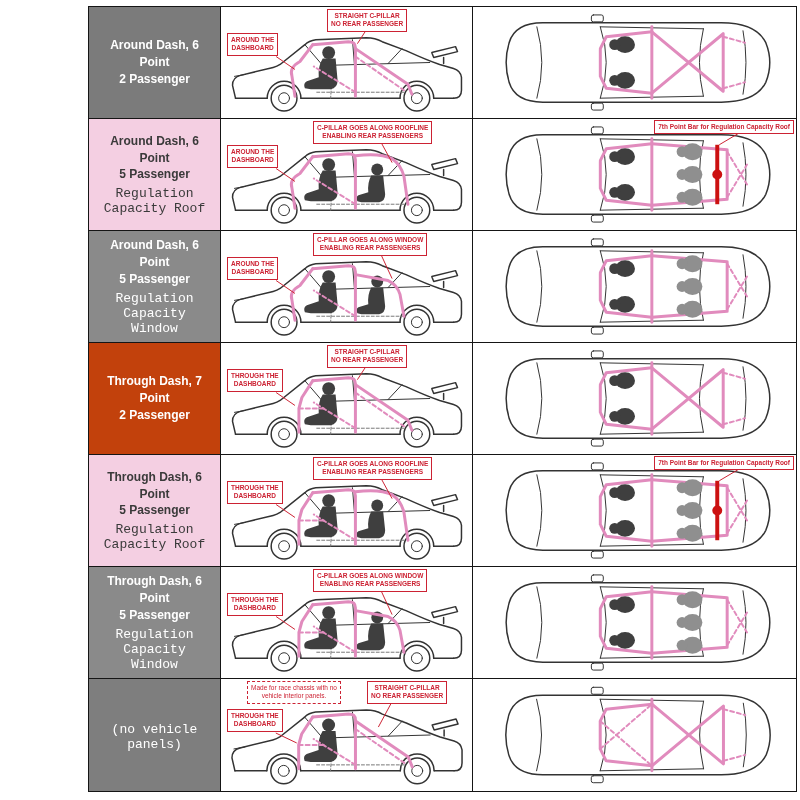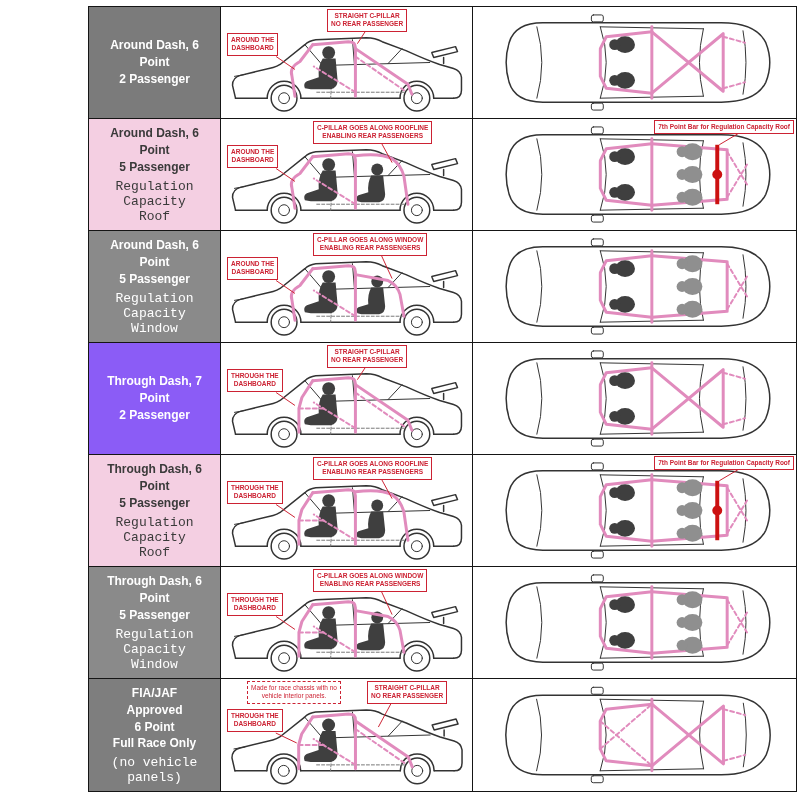--- a/index.html
+++ b/index.html
@@ -5,21 +5,21 @@
   * { margin:0; padding:0; box-sizing:border-box; }
   html,body { width:800px; height:800px; background:#fff; font-family:"Liberation Sans", sans-serif; overflow:hidden; }
 
   .chart { position:relative; margin:6px 3px 6px 88px; width:709px; height:786px;
            border:1.5px solid #151515; display:grid; grid-template-rows:repeat(7,1fr); }
   .row { display:grid; grid-template-columns:132px 252px 1fr; border-bottom:1.5px solid #151515; min-height:0; }
   .row:last-child { border-bottom:none; }
   .cell { position:relative; border-right:1.5px solid #151515; min-height:0; overflow:hidden; background:#fff; }
   .cell:last-child { border-right:none; }
 
-  .label { display:flex; flex-direction:column; justify-content:center; padding:16px; }
+  .label { display:flex; flex-direction:column; justify-content:center; padding:8px; }
   .ltitle { font-weight:bold; font-size:12px; line-height:1.4; white-space:pre-line; text-align:center; }
   .lsub { font-size:13px; margin-top:3px; text-align:center;font-family:Liberation Mono, monospace; }
   .lsub:empty { display:none; }
 
   .cell svg { position:absolute; inset:0; width:100%; height:100%; }
 
   .car { stroke:var(--car_line); stroke-width:1.5; fill:none; stroke-linecap:round; stroke-linejoin:round; }
   .thin { stroke-width:1; }
   .dsh { stroke-dasharray:3 2; stroke:#777; }
   .wheel { fill:#fff; }
@@ -227,21 +227,21 @@
         <use href="#occ-top" x="146" y="38" class="fig"></use>
         <use href="#occ-top" x="146" y="74" class="fig"></use>
         <use href="#occ-top" x="214" y="33" class="figr"></use>
         <use href="#occ-top" x="214" y="56" class="figr"></use>
         <use href="#occ-top" x="214" y="79" class="figr"></use>
       </svg>
     </div>
   </div>
 
   <div class="row">
-    <div class="cell label" style="background-color: #8b5cf6; color: rgb(255, 255, 255);">
+    <div class="cell label" style="background-color: #c2410c; color: rgb(255, 255, 255);">
       <div class="ltitle">Through Dash, 7 Point
 2 Passenger</div>
 
     </div>
     <div class="cell">
       <svg viewBox="0 0 252 112">
         <use href="#car-side"></use>
         <use href="#occ-side-front" class="fig"></use>
         <use href="#cage-main"></use>
         <use href="#cage-front-through"></use>
@@ -335,23 +335,20 @@
         <use href="#occ-top" x="146" y="74" class="fig"></use>
         <use href="#occ-top" x="214" y="33" class="figr"></use>
         <use href="#occ-top" x="214" y="56" class="figr"></use>
         <use href="#occ-top" x="214" y="79" class="figr"></use>
       </svg>
     </div>
   </div>
 
   <div class="row">
     <div class="cell label" style="background-color: rgb(126, 126, 126); color: rgb(255, 255, 255);">
-      <div class="ltitle">FIA/JAF Approved
-6 Point
-Full Race Only</div>
       <div class="lsub">(no vehicle panels)</div>
     </div>
     <div class="cell">
       <svg viewBox="0 0 252 112">
         <use href="#car-side"></use>
         <use href="#occ-side-front" class="fig"></use>
         <use href="#cage-main"></use>
         <use href="#cage-front-through"></use>
         <use href="#cage-rear-straight"></use>
         <path class="leader" d="M55 54 L76 64"></path>

